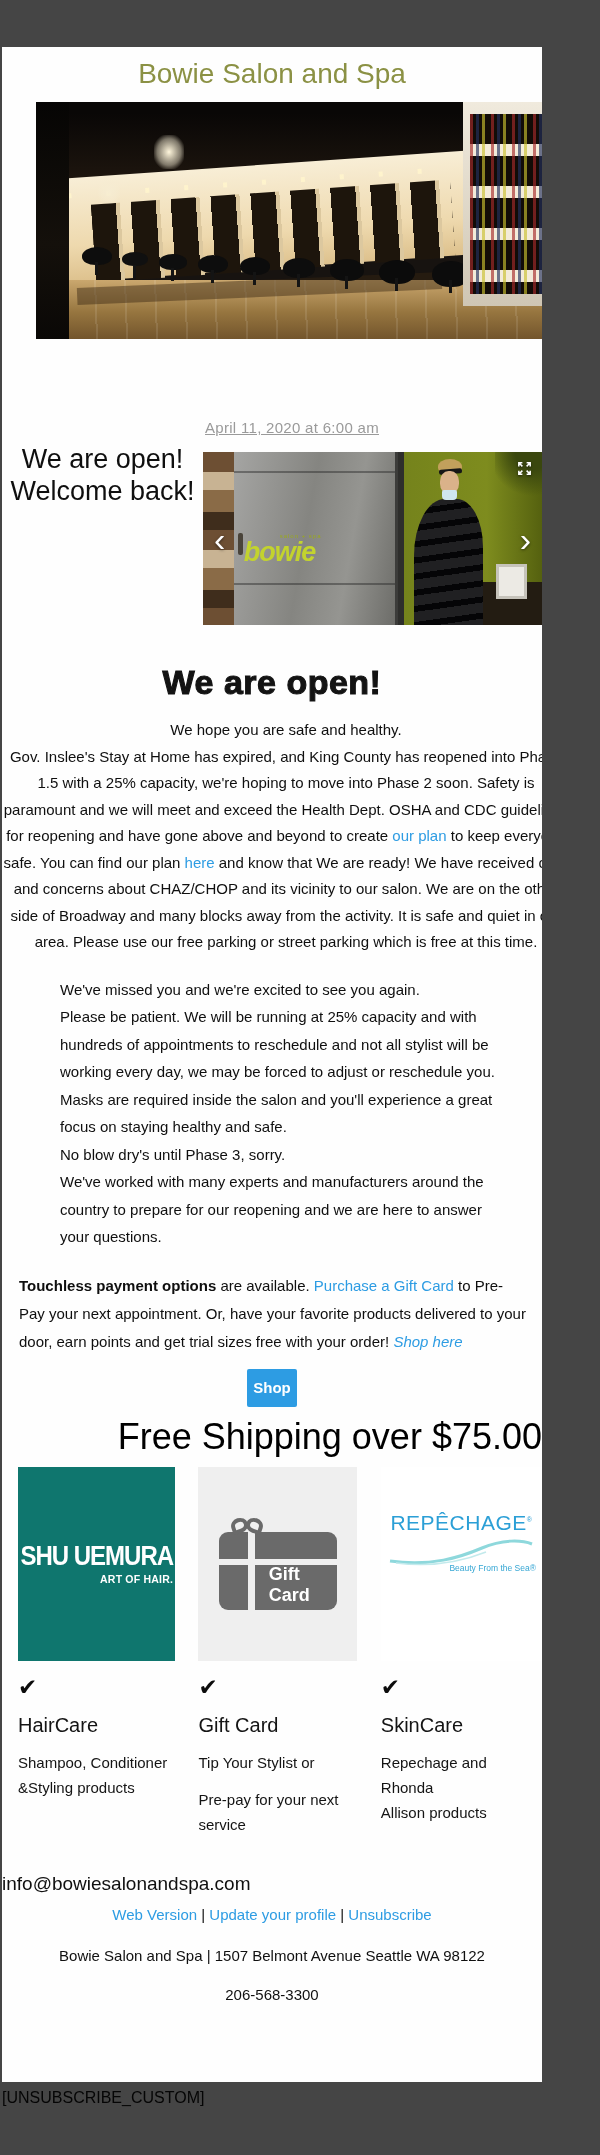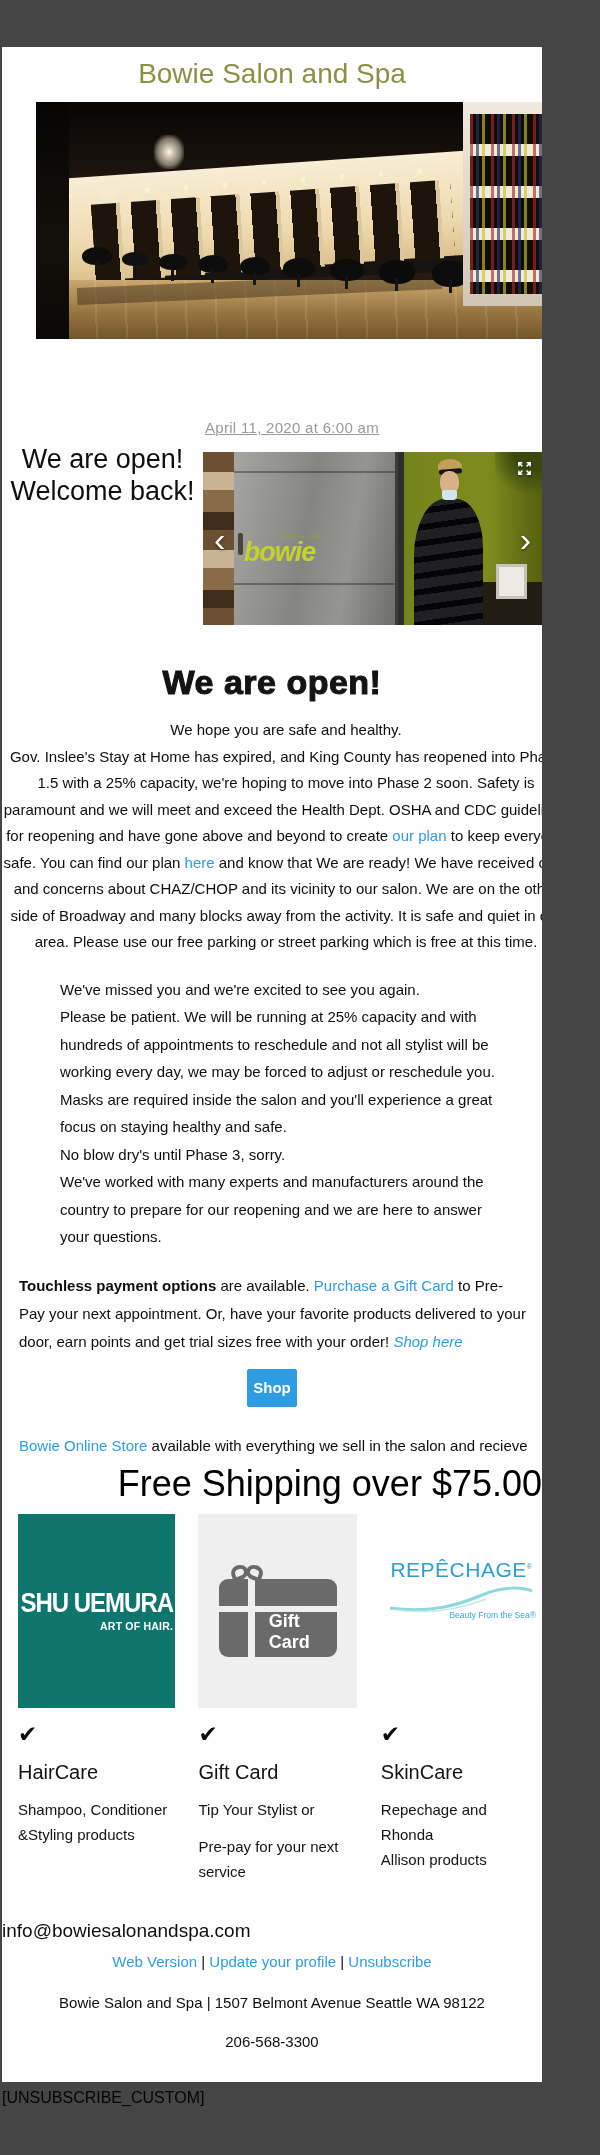--- a/index.html
+++ b/index.html
@@ -191,21 +191,20 @@
     <p>No blow dry's until Phase 3, sorry.</p>
     <p>We've worked with many experts and manufacturers around the country to prepare for our reopening and we are here to answer your questions.</p>
   </div>
 
   <p class="touchless"><b>Touchless payment options</b><span> are available. </span><a class="lnk">Purchase a Gift Card</a><span> to Pre-Pay your next appointment. Or, have your favorite products delivered to your door, earn points and get trial sizes free with your order! </span><a class="lnk italic">Shop here</a></p>
 
   <div class="shop-wrap">
     <a class="shop-btn">Shop</a>
   </div>
 
-  <p class="store-line"><a class="lnk">Bowie Online Store</a><span> available with everything we sell in the salon and recieve</span></p>
 
   <div class="free-ship">Free Shipping over $75.00</div>
 
   <div class="products">
 
     <div class="pcol0">
       <div class="pbox pbox-shu">
         <span class="shu-inner">
           <span class="shu-name">SHU UEMURA</span>
           <span class="shu-sub">ART OF HAIR.</span>

